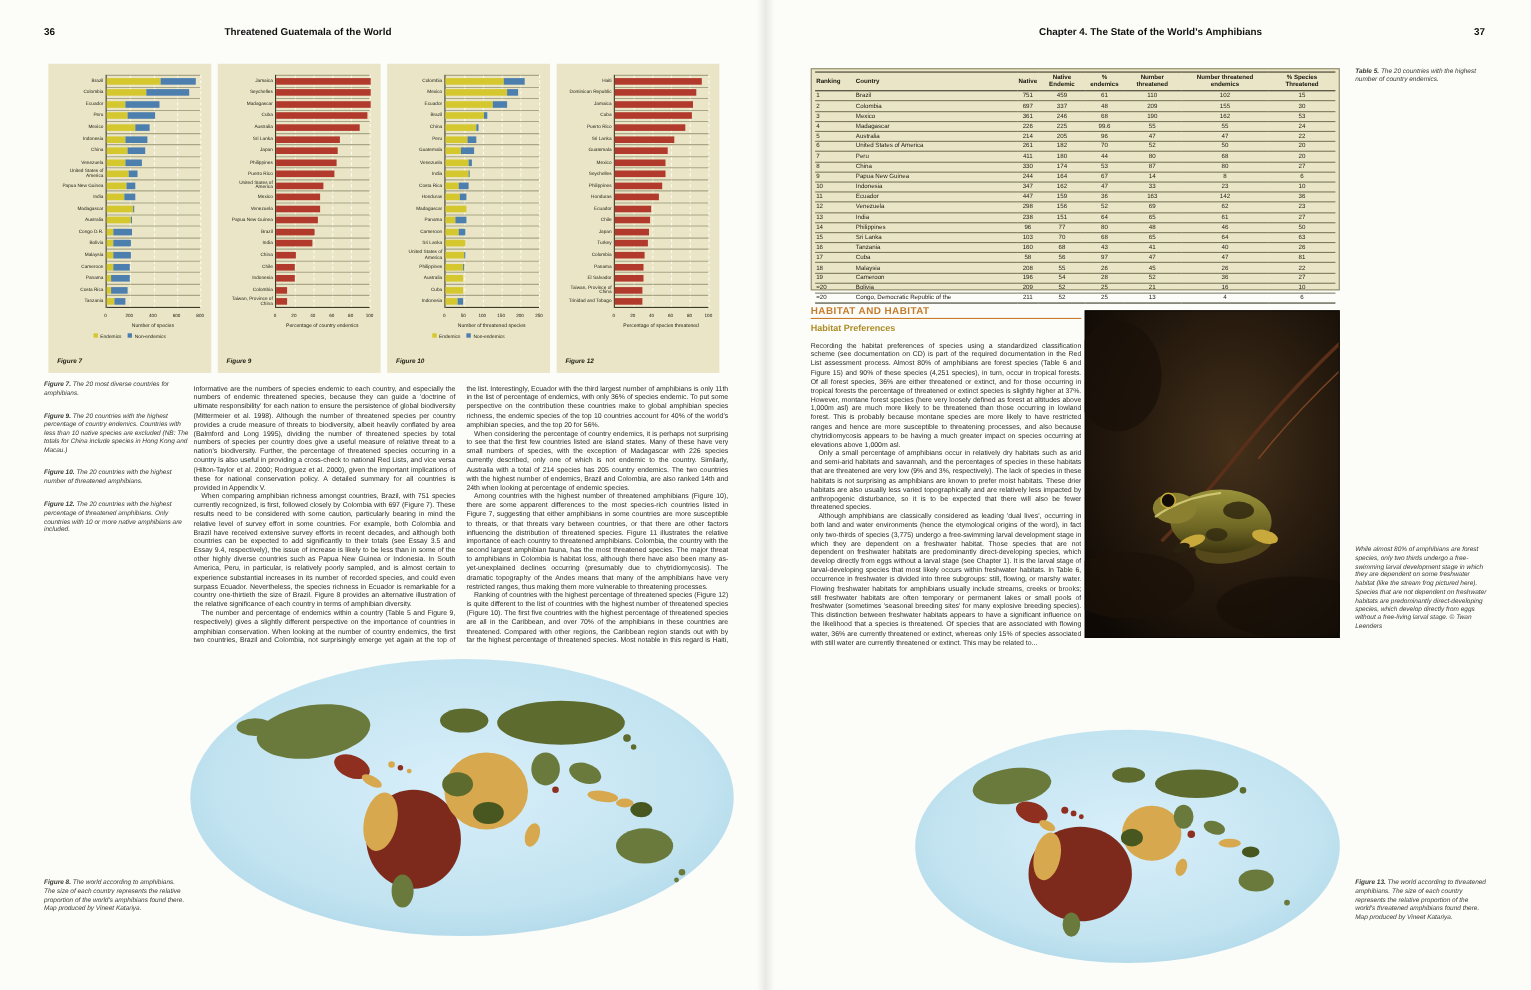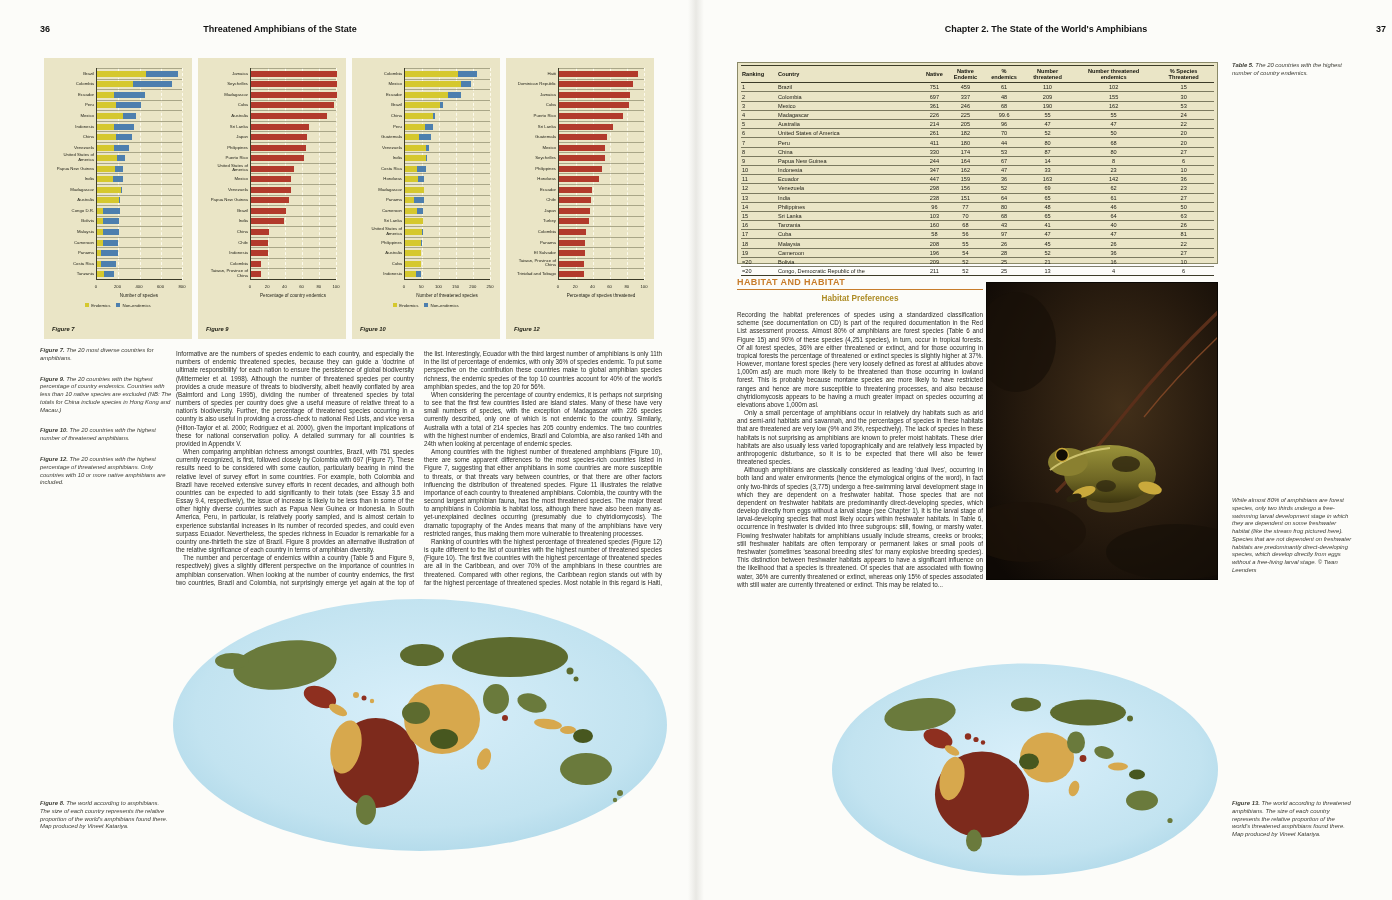--- a/index.html
+++ b/index.html
@@ -59,35 +59,35 @@
   .t5 td { font-size:5.6px; text-align:center; color:#1d1d14; padding:1.1px 1px;
            border-bottom:0.8px solid rgba(85,84,60,0.75); }
   .t5 td:first-child { text-align:left; width:36px; }
   .t5 td:nth-child(2) { text-align:left; width:148px; }
   .t5 tr:last-child td { border-bottom:1.5px solid #3c3b28; }
 
   
   .sect-head { position:absolute; left:41px; top:277px; width:246px; font-size:9px; font-weight:bold;
                letter-spacing:0.4px; color:#c77c2b; border-bottom:1.4px solid #c77c2b; padding-bottom:2px; }
   .subsect-head { position:absolute; left:41px; top:294px; width:246px; font-size:8.2px;
-                  font-weight:bold; color:#ad8c26;text-align:center; }
+                  font-weight:bold; color:#ad8c26; }
 
   
   .photo { position:absolute; left:290px; top:282px; width:232px; height:298px; }
   .map-left { position:absolute; left:170px; top:597px; width:500px; height:258px; }
   .map-right { position:absolute; left:134px; top:660px; width:390px; height:220px; }
 </style>
 </head>
 <body>
 
 <div class="spread">
 
   <div class="page page-left">
     <div class="pg-num" style="left:40px">36 </div>
-    <div class="run-title" style="left:160px;width:240px;text-align:center">Threatened Amphibians of the State </div>
+    <div class="run-title" style="left:160px;width:240px;text-align:center">Threatened Guatemala of the World </div>
 
     <div class="chart" style="left:44px">
       <div class="c-plot">
           <div class="c-grid">
             <div class="c-gline" style="left: 25%;"></div>
             <div class="c-gline" style="left: 50%;"></div>
             <div class="c-gline" style="left: 75%;"></div>
             <div class="c-gline" style="left: 100%;"></div>
           </div>
           <div class="c-rows">
@@ -758,22 +758,22 @@
           <circle cx="445" cy="203" r="2.2" fill="#6a7a3c"></circle>
       </g>
     </svg>
     <div class="margin-cap cap-abs" style="left:40px;top:800px;width:128px">
       <span class="cap-lead">Figure 8. </span>
       <span>The world according to amphibians. The size of each country represents the relative proportion of the world's amphibians found there. Map produced by Vineet Katariya. </span>
     </div>
   </div>
 
   <div class="page page-right">
-    <div class="run-title" style="left:150px;width:400px;text-align:center">Chapter 2. The State of the World's Amphibians </div>
-    <div class="pg-num" style="left:680px">37 </div>
+    <div class="run-title" style="left:150px;width:400px;text-align:center">Chapter 4. The State of the World's Amphibians </div>
+    <div class="pg-num" style="left:644px">37 </div>
 
     <div class="t5-wrap">
       <table class="t5">
         <thead>
             <tr id="t5-head">
               <th>Ranking</th>
               <th>Country</th>
               <th>Native</th>
               <th>Native Endemic</th>
               <th>% endemics</th>

